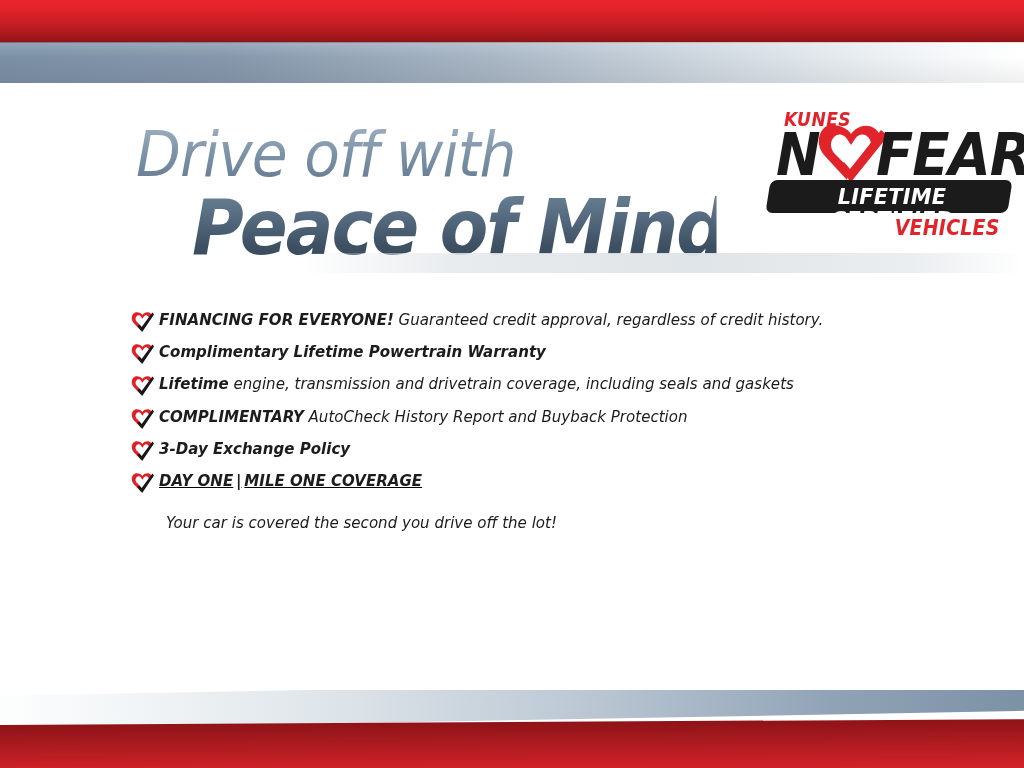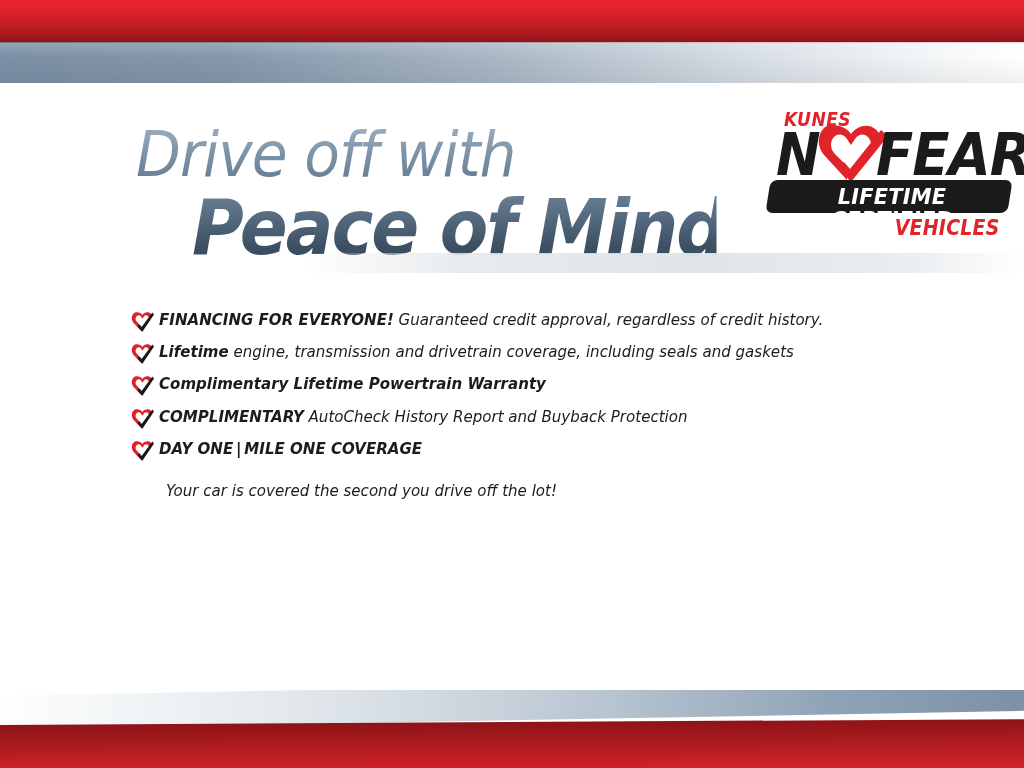--- a/index.html
+++ b/index.html
@@ -211,21 +211,21 @@
     width: 800px;
   }
   .benefit-row {
     position: relative;
     display: flex;
     align-items: flex-start;
     height: 32.2px;
     padding-left: 0;
     text-align: right;
   }
-  .benefit-row.tall { height: 46px; }
+  .benefit-row.tall { height: 46px; text-decoration: underline; }
   .bullet-icon {
     flex: 0 0 auto;
     width: 24px;
     height: 22px;
     margin-top: 3px;
     margin-right: 5px;
   }
   .benefit-text {
     font-family: "DejaVu Sans", sans-serif;
     font-style: italic;
@@ -300,45 +300,54 @@
       <span class="benefit-text"><b>FINANCING FOR EVERYONE!</b><span> Guaranteed credit approval, regardless of credit history.</span></span>
     </div>
 
     <div class="benefit-row">
       <span class="bullet-icon">
         <svg viewBox="0 0 24 22" width="24" height="22" aria-hidden="true">
           <path d="M3.6 2.6 C1.2 5 1.2 9.2 3.6 11.9 L11.2 20 L11.2 15.2 L6.6 10.6 C5.2 9 5.2 6.6 6.6 5.2 C8 3.8 10.1 4.2 11.2 5.9 L12.3 7.8 L13.6 5.9 C14.6 4.2 16.7 3.8 18.1 5.2 C18.8 5.9 19.1 6.9 19.1 7.9 L22.2 4.5 C21.5 3.2 20.4 2.2 19.1 1.6 C16.7 .6 14 1.7 12.3 4 C10.6 1.3 5.8 .3 3.6 2.6 Z" fill="#de2028"></path>
           <path d="M9.1 13.4 L11.6 16.1 L22.4 1.5 L24 3.5 L12.2 21 L7.2 14.9 Z" fill="#171717"></path>
         </svg>
       </span>
+      <span class="benefit-text"><b>Complimentary Lifetime Powertrain Warranty</b><span></span></span>
+    </div>
+
+    <div class="benefit-row">
+      <span class="bullet-icon">
+        <svg viewBox="0 0 24 22" width="24" height="22" aria-hidden="true">
+          <path d="M3.6 2.6 C1.2 5 1.2 9.2 3.6 11.9 L11.2 20 L11.2 15.2 L6.6 10.6 C5.2 9 5.2 6.6 6.6 5.2 C8 3.8 10.1 4.2 11.2 5.9 L12.3 7.8 L13.6 5.9 C14.6 4.2 16.7 3.8 18.1 5.2 C18.8 5.9 19.1 6.9 19.1 7.9 L22.2 4.5 C21.5 3.2 20.4 2.2 19.1 1.6 C16.7 .6 14 1.7 12.3 4 C10.6 1.3 5.8 .3 3.6 2.6 Z" fill="#de2028"></path>
+          <path d="M9.1 13.4 L11.6 16.1 L22.4 1.5 L24 3.5 L12.2 21 L7.2 14.9 Z" fill="#171717"></path>
+        </svg>
+      </span>
       <span class="benefit-text"><b>Lifetime</b><span> engine, transmission and drivetrain coverage, including seals and gaskets</span></span>
     </div>
 
-    <div class="benefit-row">
-      <span class="bullet-icon">
-        <svg viewBox="0 0 24 22" width="24" height="22" aria-hidden="true">
-          <path d="M3.6 2.6 C1.2 5 1.2 9.2 3.6 11.9 L11.2 20 L11.2 15.2 L6.6 10.6 C5.2 9 5.2 6.6 6.6 5.2 C8 3.8 10.1 4.2 11.2 5.9 L12.3 7.8 L13.6 5.9 C14.6 4.2 16.7 3.8 18.1 5.2 C18.8 5.9 19.1 6.9 19.1 7.9 L22.2 4.5 C21.5 3.2 20.4 2.2 19.1 1.6 C16.7 .6 14 1.7 12.3 4 C10.6 1.3 5.8 .3 3.6 2.6 Z" fill="#de2028"></path>
-          <path d="M9.1 13.4 L11.6 16.1 L22.4 1.5 L24 3.5 L12.2 21 L7.2 14.9 Z" fill="#171717"></path>
-        </svg>
-      </span>
-      <span class="benefit-text"><b>Complimentary Lifetime Powertrain Warranty</b><span></span></span>
-    </div>
-
 
 
     <div class="benefit-row">
       <span class="bullet-icon">
         <svg viewBox="0 0 24 22" width="24" height="22" aria-hidden="true">
           <path d="M3.6 2.6 C1.2 5 1.2 9.2 3.6 11.9 L11.2 20 L11.2 15.2 L6.6 10.6 C5.2 9 5.2 6.6 6.6 5.2 C8 3.8 10.1 4.2 11.2 5.9 L12.3 7.8 L13.6 5.9 C14.6 4.2 16.7 3.8 18.1 5.2 C18.8 5.9 19.1 6.9 19.1 7.9 L22.2 4.5 C21.5 3.2 20.4 2.2 19.1 1.6 C16.7 .6 14 1.7 12.3 4 C10.6 1.3 5.8 .3 3.6 2.6 Z" fill="#de2028"></path>
           <path d="M9.1 13.4 L11.6 16.1 L22.4 1.5 L24 3.5 L12.2 21 L7.2 14.9 Z" fill="#171717"></path>
         </svg>
       </span>
       <span class="benefit-text"><b>COMPLIMENTARY</b><span> AutoCheck History Report and Buyback Protection</span></span>
     </div>
 
+    <div class="benefit-row">
+      <span class="bullet-icon">
+        <svg viewBox="0 0 24 22" width="24" height="22" aria-hidden="true">
+          <path d="M3.6 2.6 C1.2 5 1.2 9.2 3.6 11.9 L11.2 20 L11.2 15.2 L6.6 10.6 C5.2 9 5.2 6.6 6.6 5.2 C8 3.8 10.1 4.2 11.2 5.9 L12.3 7.8 L13.6 5.9 C14.6 4.2 16.7 3.8 18.1 5.2 C18.8 5.9 19.1 6.9 19.1 7.9 L22.2 4.5 C21.5 3.2 20.4 2.2 19.1 1.6 C16.7 .6 14 1.7 12.3 4 C10.6 1.3 5.8 .3 3.6 2.6 Z" fill="#de2028"></path>
+          <path d="M9.1 13.4 L11.6 16.1 L22.4 1.5 L24 3.5 L12.2 21 L7.2 14.9 Z" fill="#171717"></path>
+        </svg>
+      </span>
+      <span class="benefit-text"><b>3-Day Exchange Policy</b><span></span></span>
+    </div>
 
 
     <div class="benefit-row tall">
       <span class="bullet-icon">
         <svg viewBox="0 0 24 22" width="24" height="22" aria-hidden="true">
           <path d="M3.6 2.6 C1.2 5 1.2 9.2 3.6 11.9 L11.2 20 L11.2 15.2 L6.6 10.6 C5.2 9 5.2 6.6 6.6 5.2 C8 3.8 10.1 4.2 11.2 5.9 L12.3 7.8 L13.6 5.9 C14.6 4.2 16.7 3.8 18.1 5.2 C18.8 5.9 19.1 6.9 19.1 7.9 L22.2 4.5 C21.5 3.2 20.4 2.2 19.1 1.6 C16.7 .6 14 1.7 12.3 4 C10.6 1.3 5.8 .3 3.6 2.6 Z" fill="#de2028"></path>
           <path d="M9.1 13.4 L11.6 16.1 L22.4 1.5 L24 3.5 L12.2 21 L7.2 14.9 Z" fill="#171717"></path>
         </svg>
       </span>
       <span class="benefit-text"><b>DAY ONE</b><span class="sep">|</span><b>MILE ONE COVERAGE</b></span>

